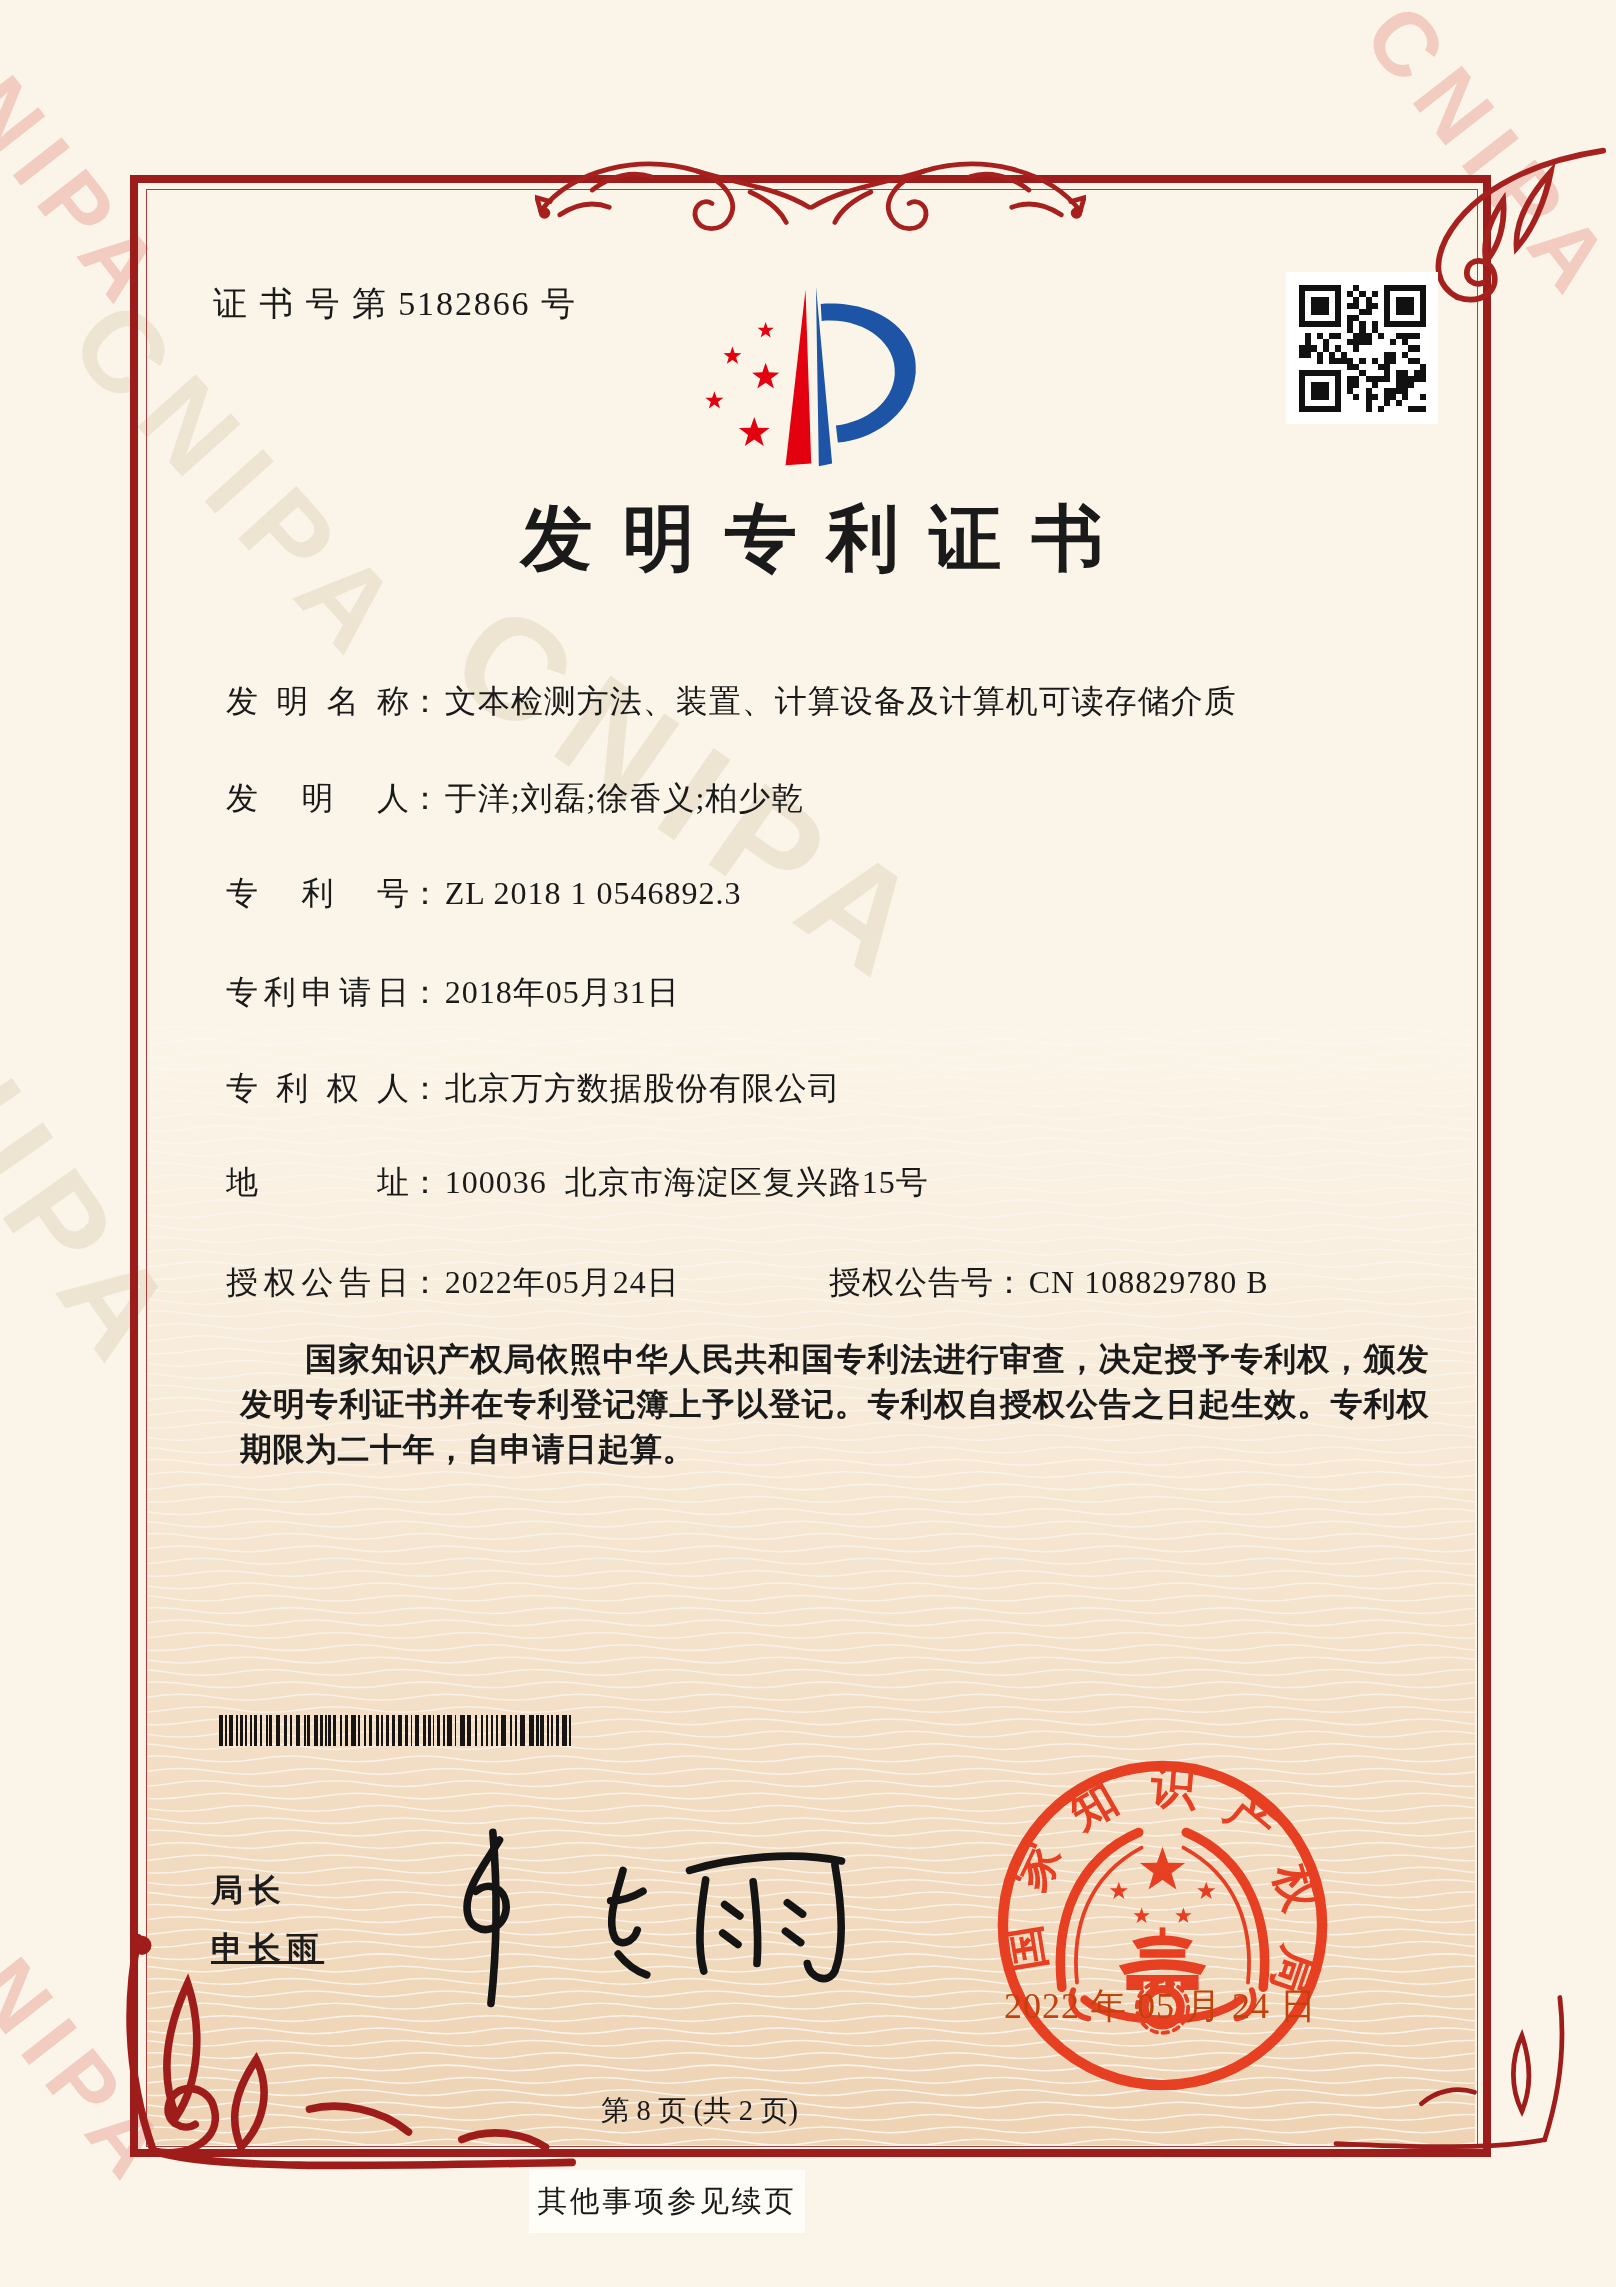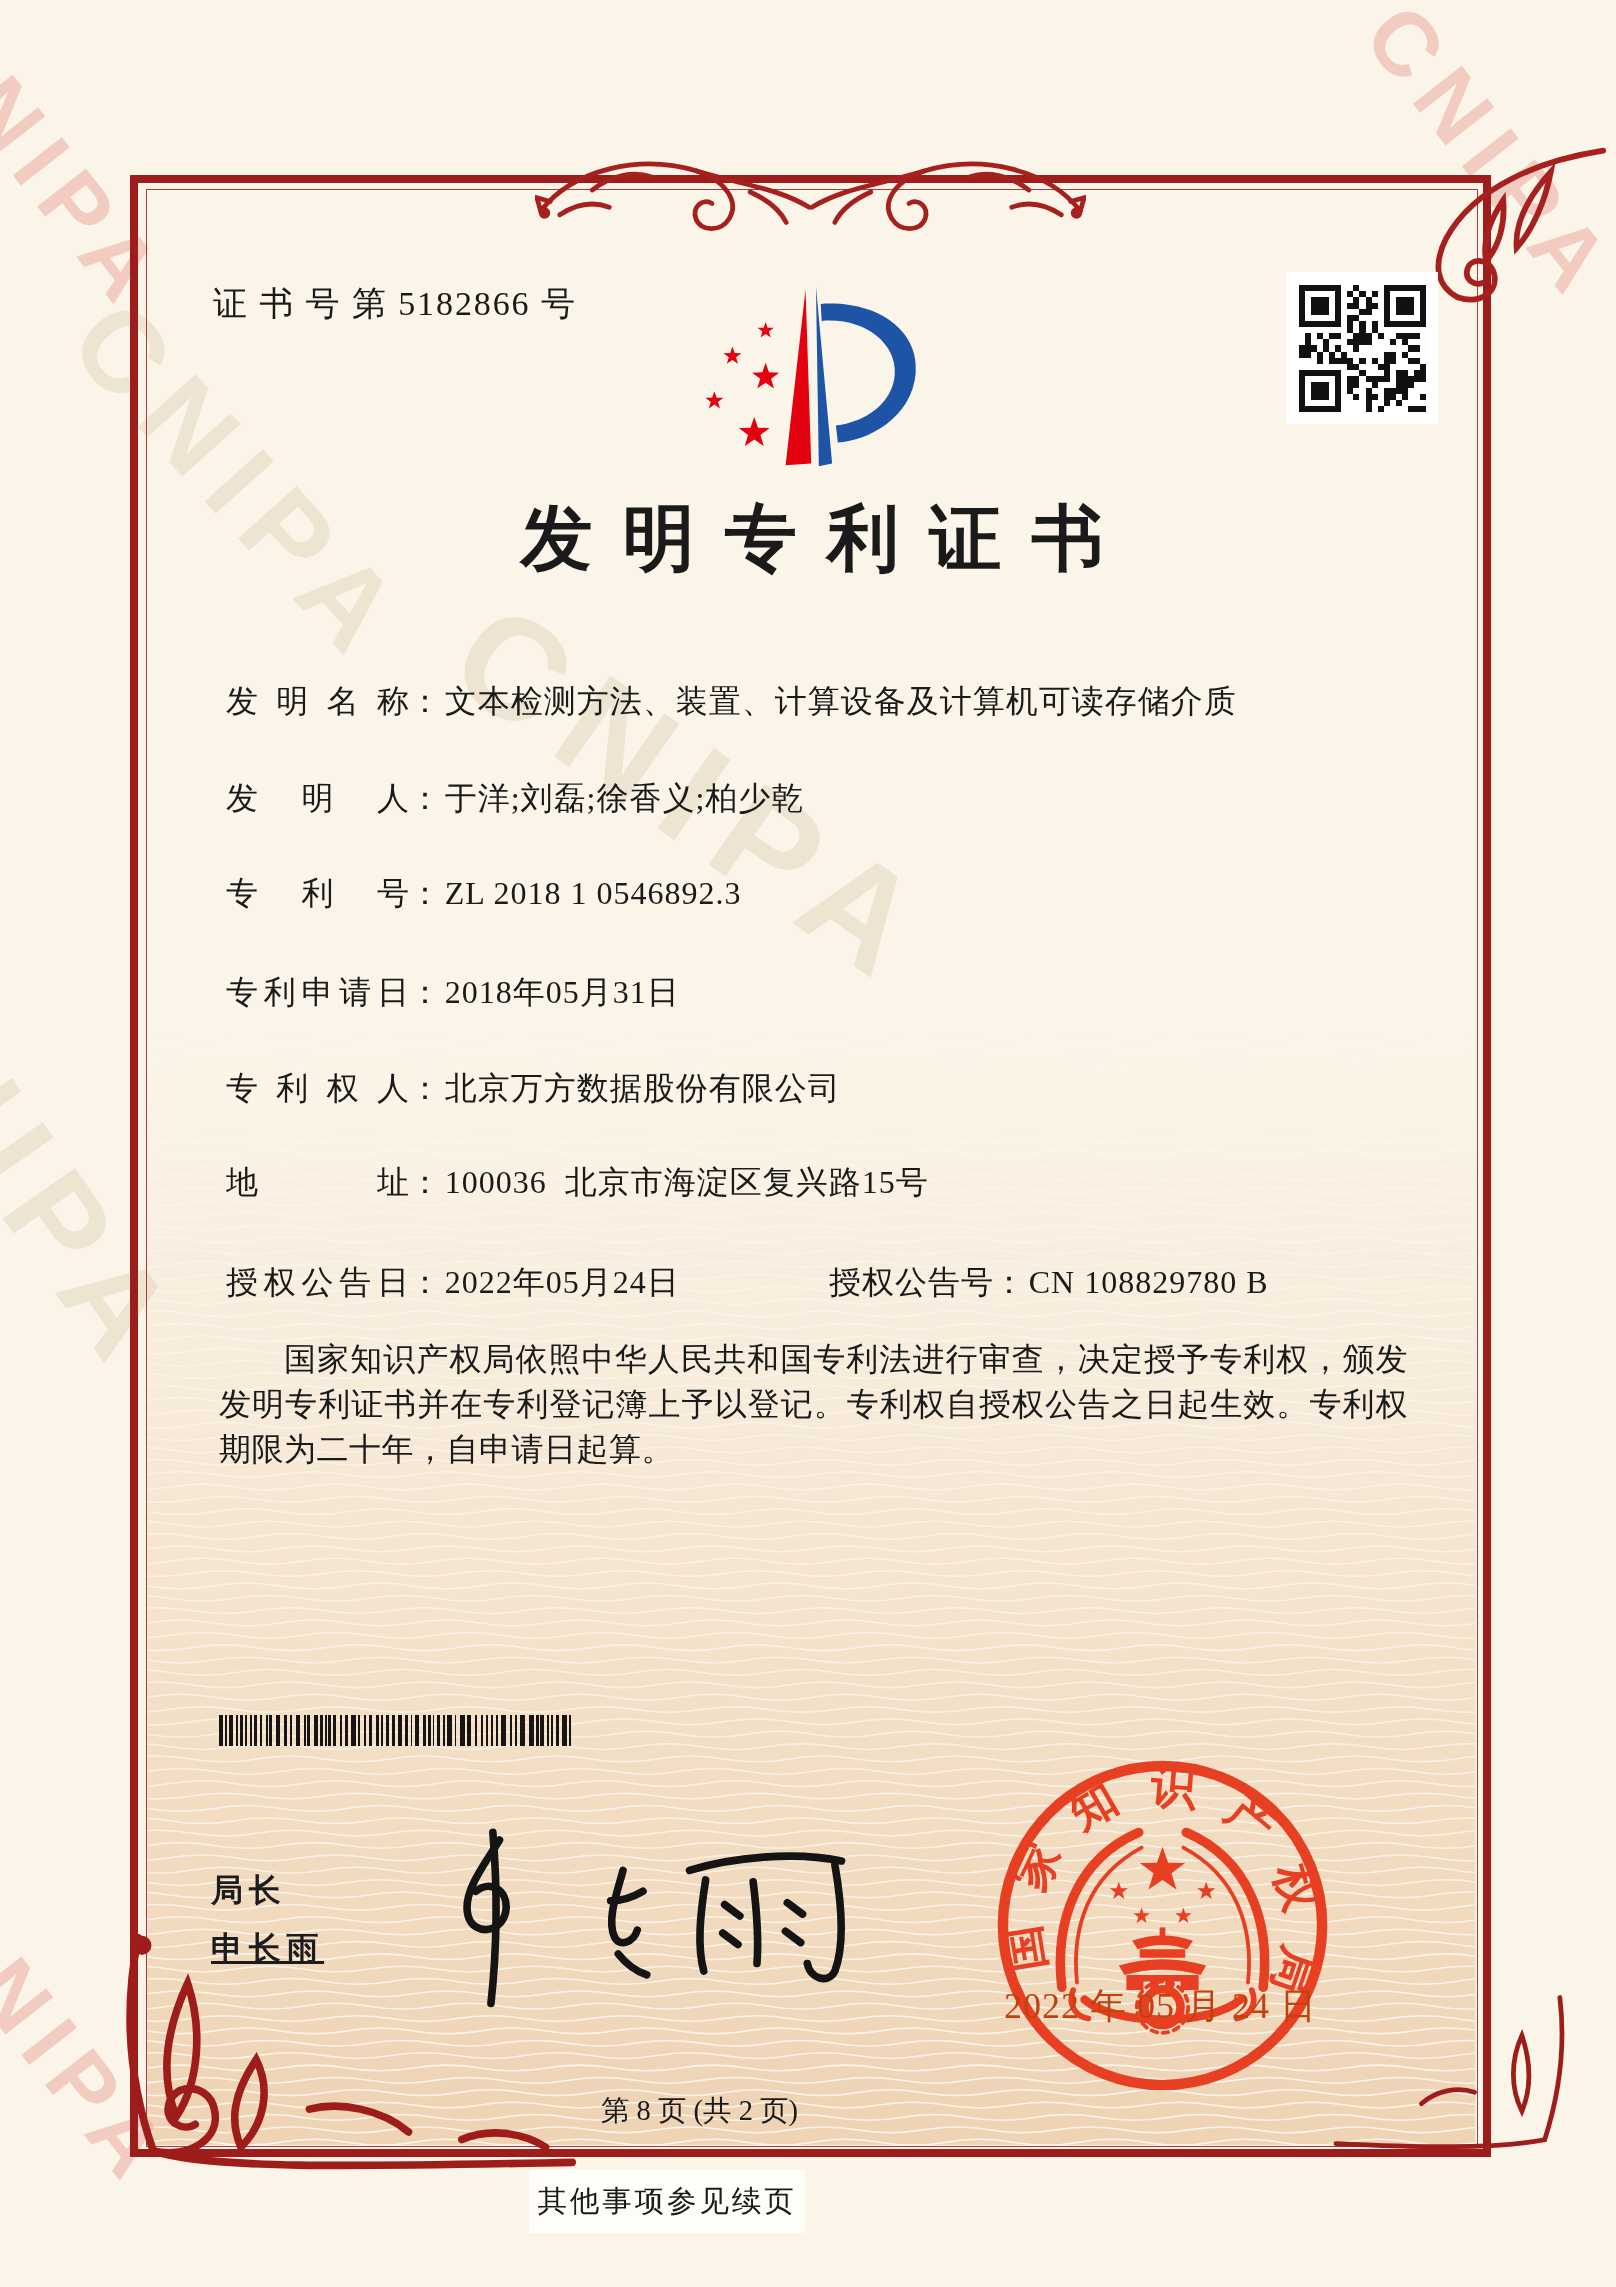--- a/index.html
+++ b/index.html
@@ -40,21 +40,21 @@
     font-size:72px; font-weight:700; letter-spacing:.42em; text-indent:.42em; white-space:nowrap;}
   
   .fields{position:absolute; left:0; top:0; z-index:4; width:1617px;}
   .frow{position:absolute; left:226px; font-size:32px; white-space:nowrap;}
   .flabel{display:inline-block; width:183px; text-align:justify; text-align-last:justify; vertical-align:baseline;}
   .flabel.l2{width:164px;}
   .fcolon{display:inline-block; width:30px;}
   .fvalue{margin-left:5.7px; letter-spacing:1px; white-space:pre;}
   .g2{position:absolute; left:603px; top:0; white-space:nowrap;}
   
-  .legal{position:absolute; left:219px; top:1337px; width:1189px; z-index:4;}
+  .legal{position:absolute; left:240px; top:1337px; width:1189px; z-index:4;font-weight:bold;}
   .legal p{margin:0; font-size:32px; line-height:45px; text-align:justify; text-indent:65px; letter-spacing:0.5px;}
   
   .barcode{position:absolute; left:219px; top:1715px; width:360px; height:31px; z-index:4; display:flex; align-items:stretch;}
   .barcode i{display:block; height:100%;}
   .barcode i.b{background:#191414;}
   
   .officer-label{position:absolute; z-index:4; font-family:"Liberation Sans","DejaVu Sans",sans-serif;
     font-size:32px; font-weight:600; letter-spacing:5.7px; color:#1c1c1c;}
   .ol1{left:211px; top:1857px;margin-top:12px;}
   .ol2{left:211px; top:1927px;text-decoration:underline;}

